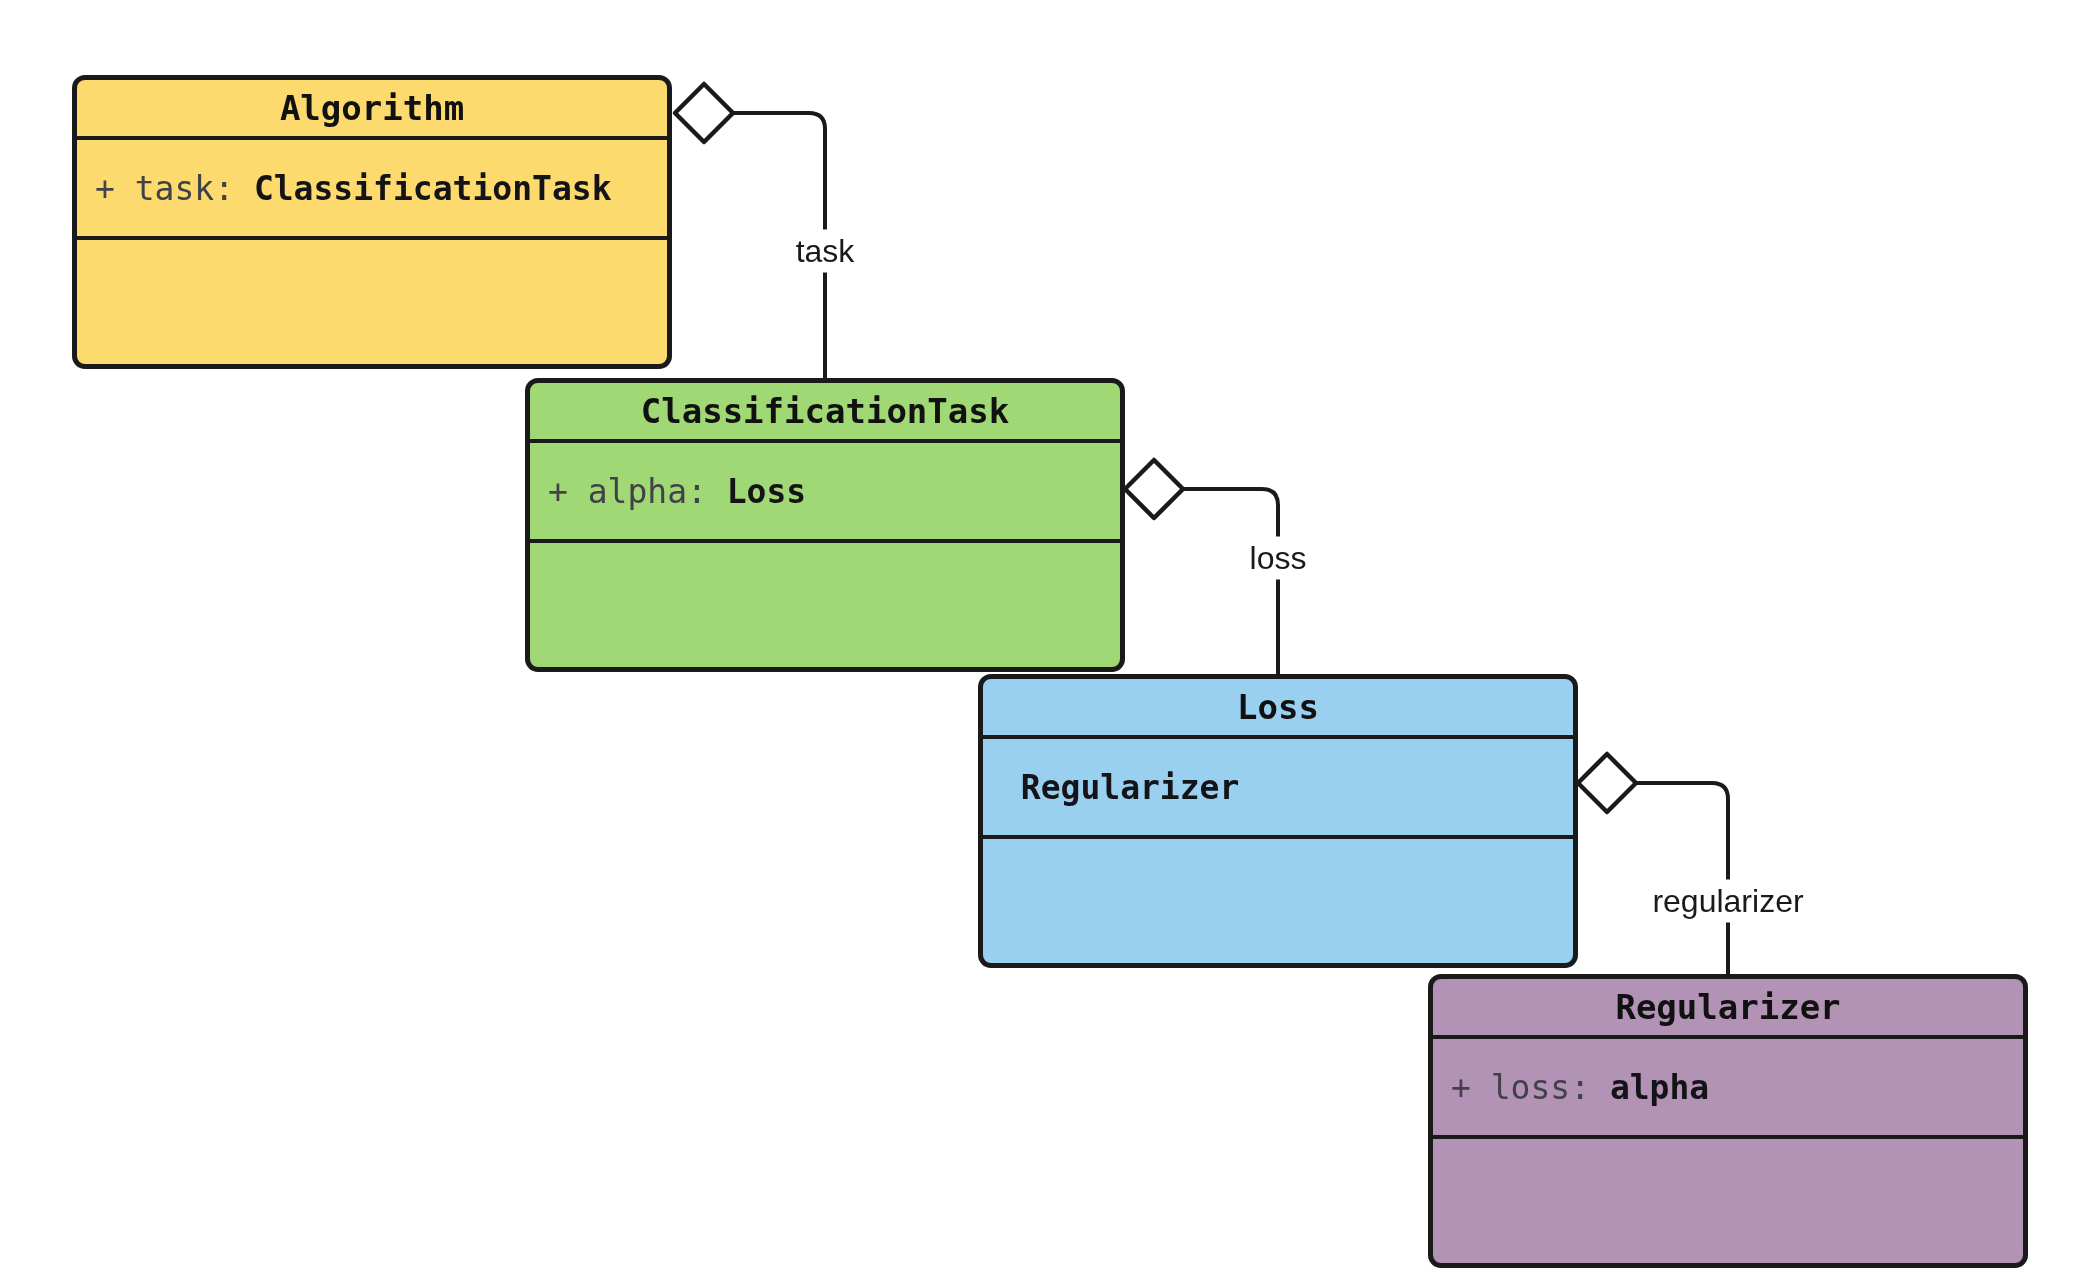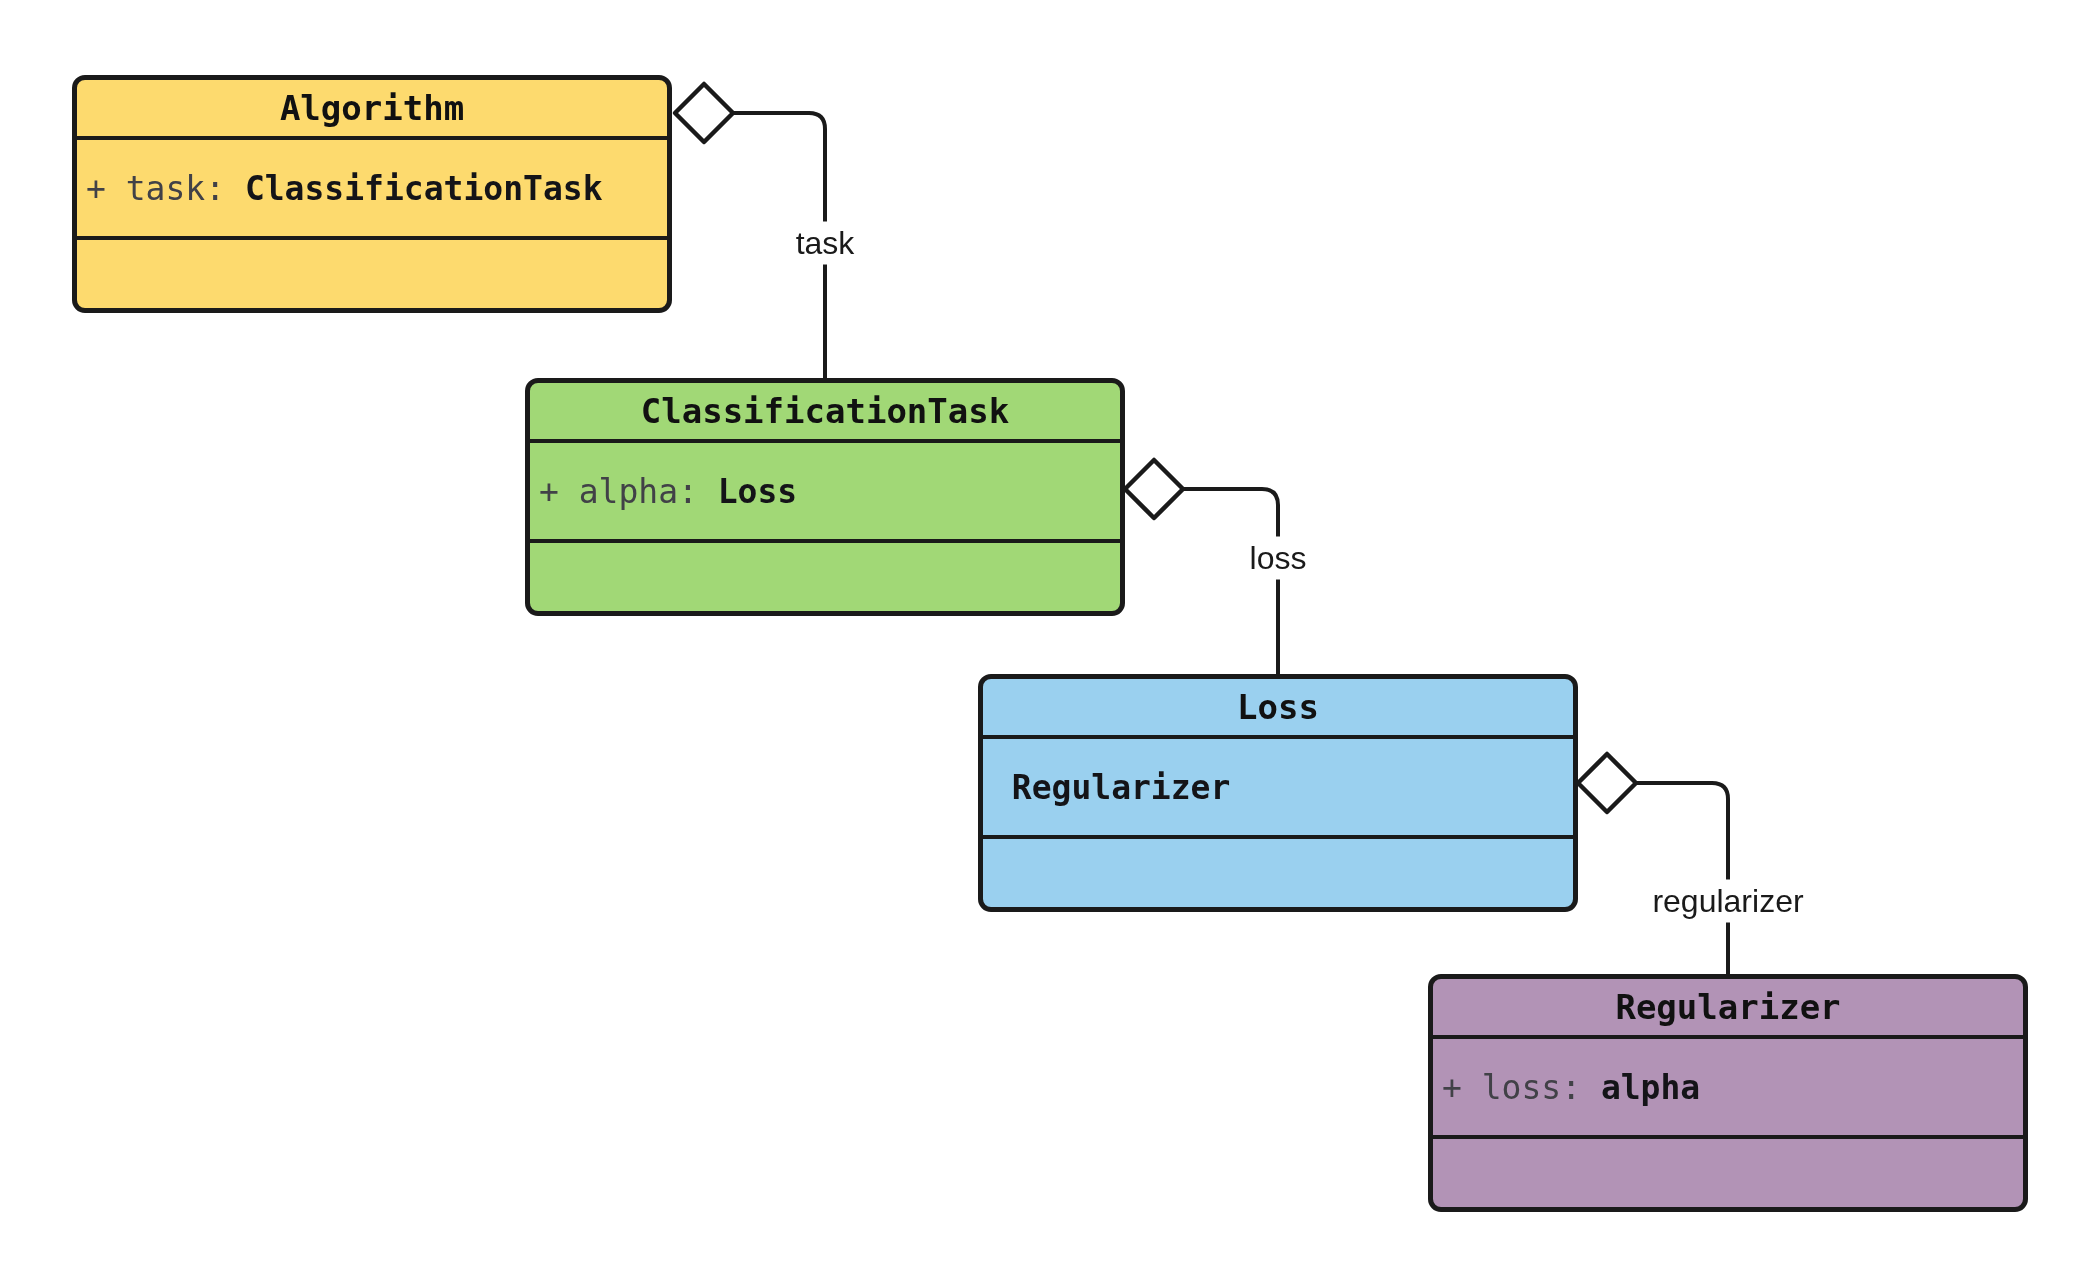--- a/index.html
+++ b/index.html
@@ -17,21 +17,21 @@
   }
   svg.connectors {
     position: absolute;
     left: 0; top: 0;
     width: 2100px; height: 1286px;
     z-index: 1;
   }
   .uml-class {
     position: absolute;
     width: 600px;
-    height: 238px;
+    height: 294px;
     box-sizing: border-box;
     border: 5px solid #1a1a1a;
     border-radius: 13px;
     display: flex;
     flex-direction: column;
     z-index: 2;
     justify-content: flex-end;
   }
   .uml-title {
     height: 56px;
@@ -44,21 +44,21 @@
     font-weight: 700;
     color: #111111;
     letter-spacing: 0px;
   }
   .uml-attrs {
     height: 96px;
     flex: 0 0 96px;
     border-bottom: 4px solid #1a1a1a;
     display: flex;
     align-items: center;
-    padding-left: 9px;
+    padding-left: 18px;
     font-size: 33px;
   }
   .uml-attr-prefix {
     color: #414147;
     font-weight: 400;
     white-space: pre;
   }
   .uml-attr-type {
     color: #141418;
     font-weight: 700;
@@ -89,21 +89,21 @@
     <path d="M 733 113 L 809 113 Q 825 113 825 129 L 825 378" fill="none" stroke="#1a1a1a" stroke-width="4"></path>
     <polygon points="675,113 704,84 733,113 704,142" fill="#ffffff" stroke="#1a1a1a" stroke-width="4.5" stroke-linejoin="round"></polygon>
 
     <path d="M 1183 489 L 1262 489 Q 1278 489 1278 505 L 1278 674" fill="none" stroke="#1a1a1a" stroke-width="4"></path>
     <polygon points="1125,489 1154,460 1183,489 1154,518" fill="#ffffff" stroke="#1a1a1a" stroke-width="4.5" stroke-linejoin="round"></polygon>
 
     <path d="M 1636 783 L 1712 783 Q 1728 783 1728 799 L 1728 974" fill="none" stroke="#1a1a1a" stroke-width="4"></path>
     <polygon points="1578,783 1607,754 1636,783 1607,812" fill="#ffffff" stroke="#1a1a1a" stroke-width="4.5" stroke-linejoin="round"></polygon>
   </svg>
 
-  <span class="edge-label" style="left:825px; top:243px;">task</span>
+  <span class="edge-label" style="left:825px; top:251px;">task</span>
   <span class="edge-label" style="left:1278px; top:558px;">loss</span>
   <span class="edge-label" style="left:1728px; top:901px;">regularizer</span>
 
   <div class="uml-class" style="left: 72px; top: 75px; background-color: rgb(253, 218, 110);">
     <div class="uml-title">Algorithm</div>
     <div class="uml-attrs">
       <span class="uml-attr-prefix">+ task:</span>
       <span class="uml-attr-type">ClassificationTask</span>
     </div>
     <div class="uml-footer"></div>

